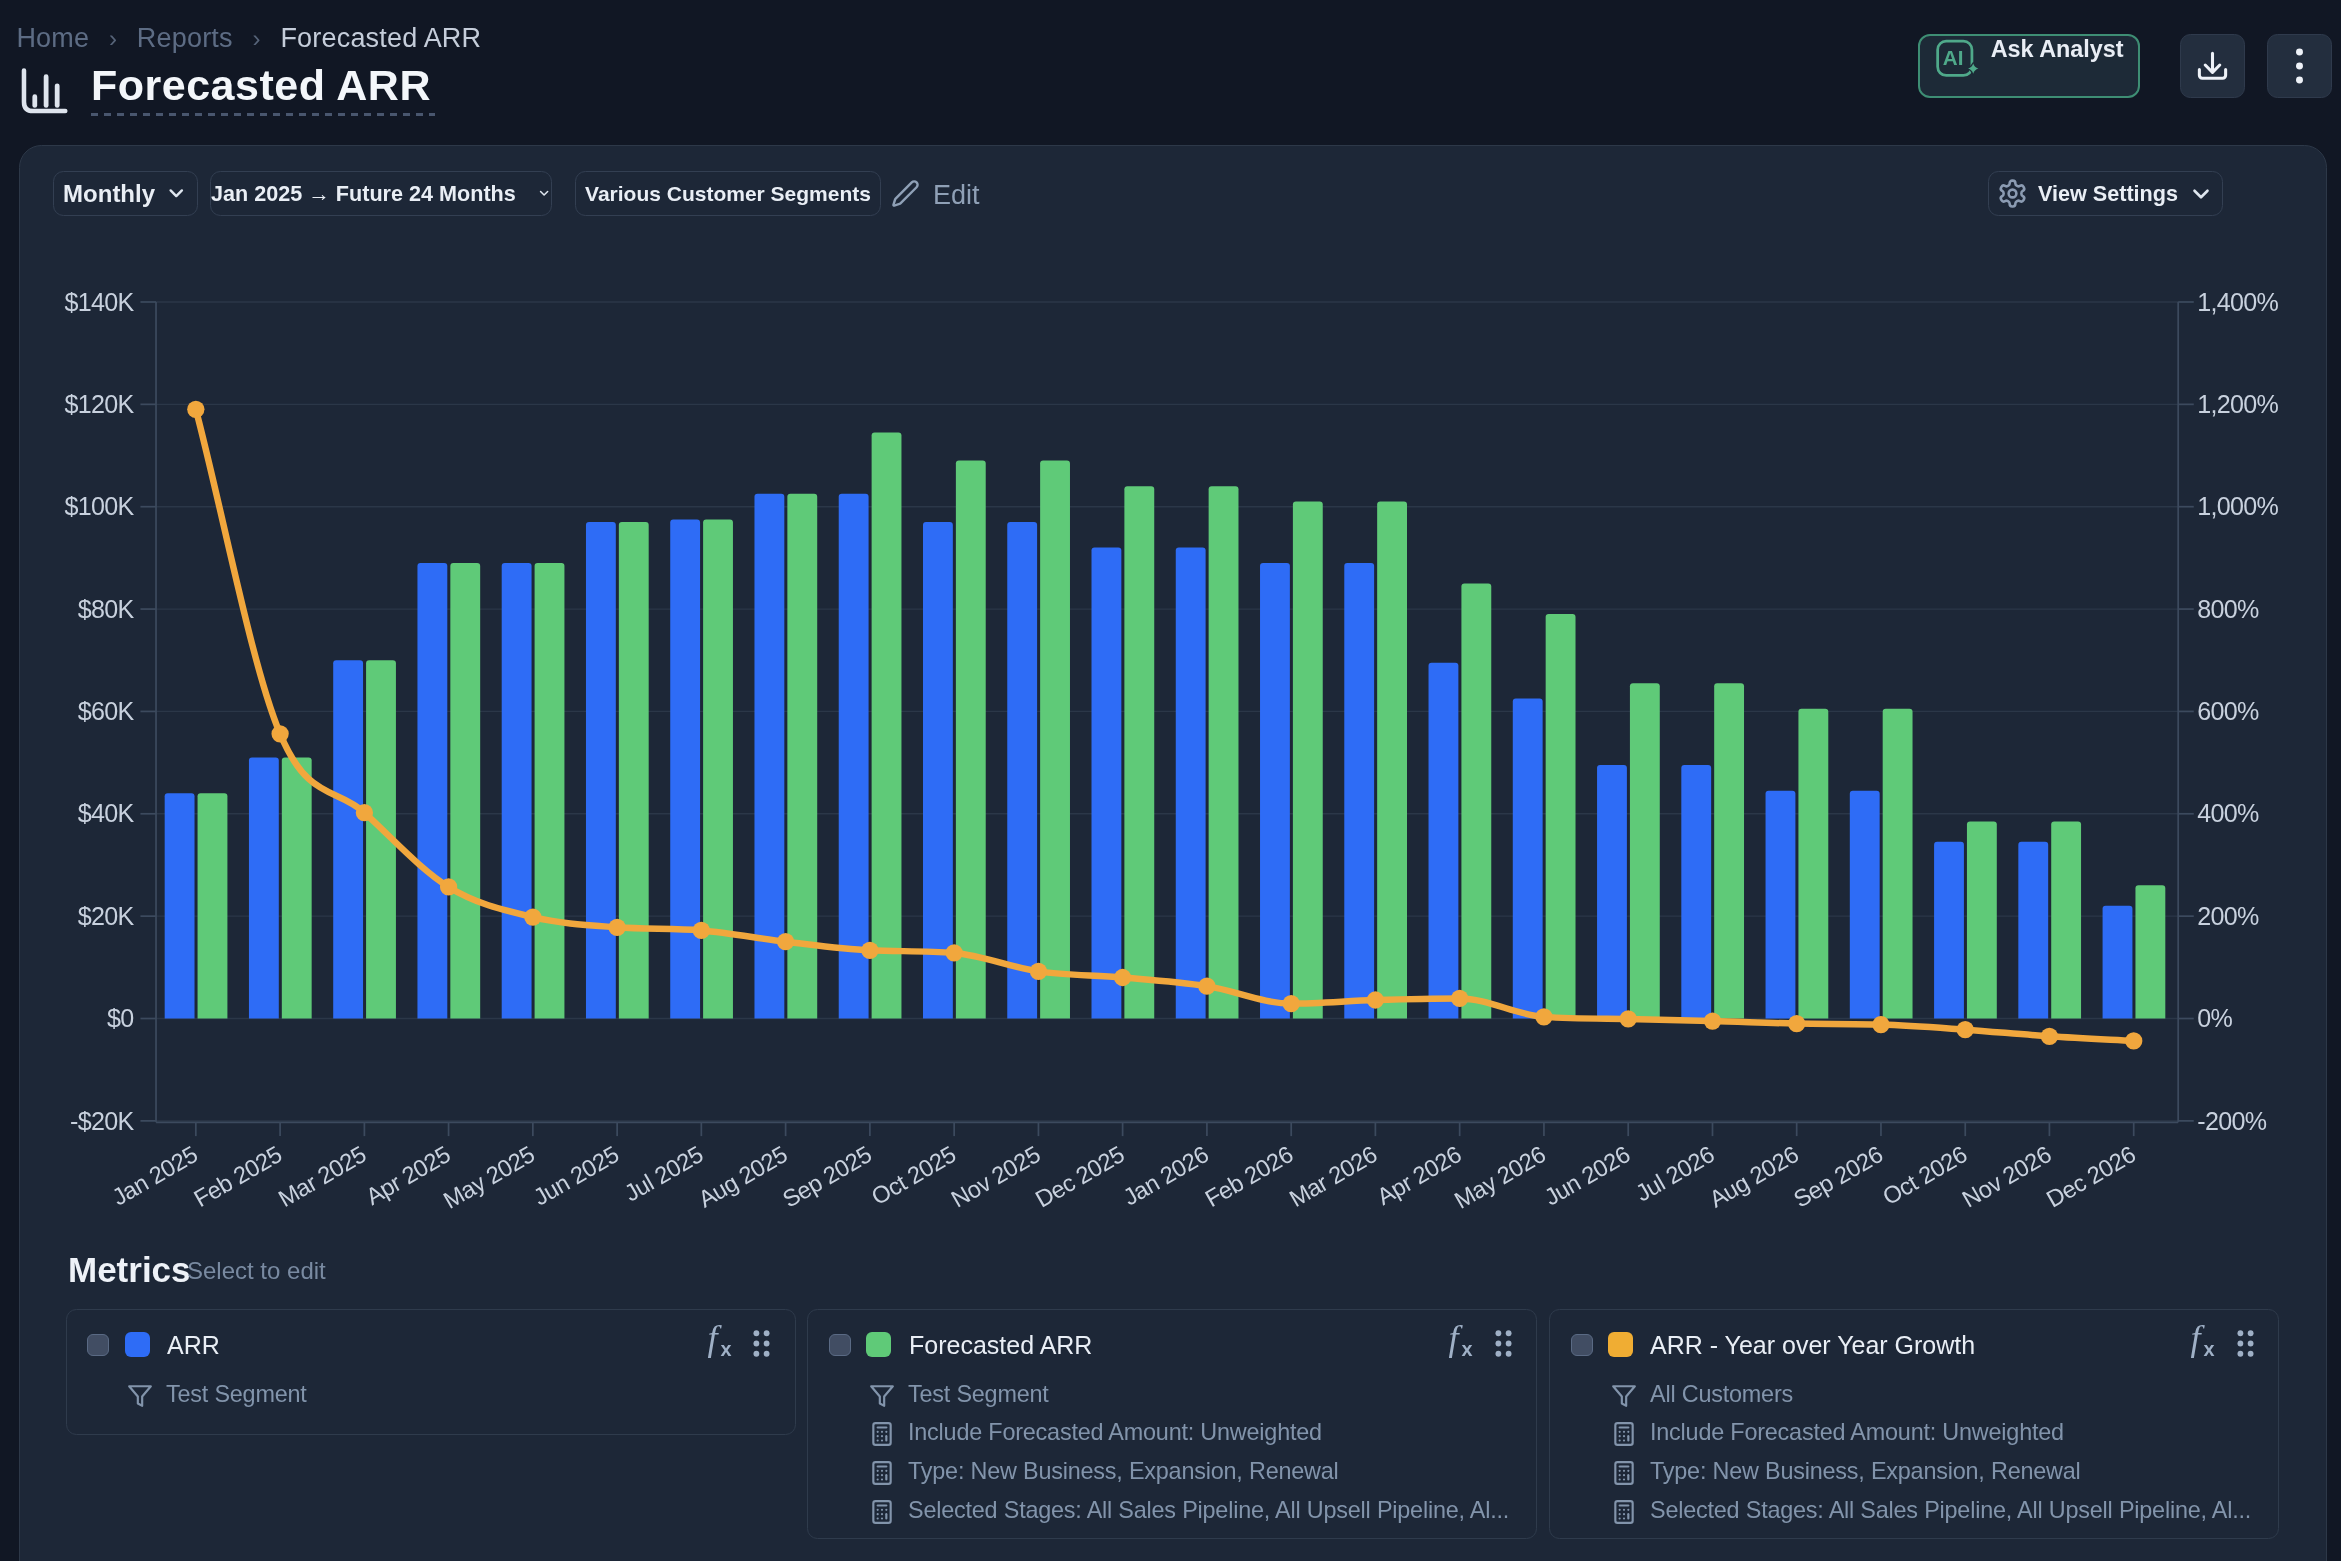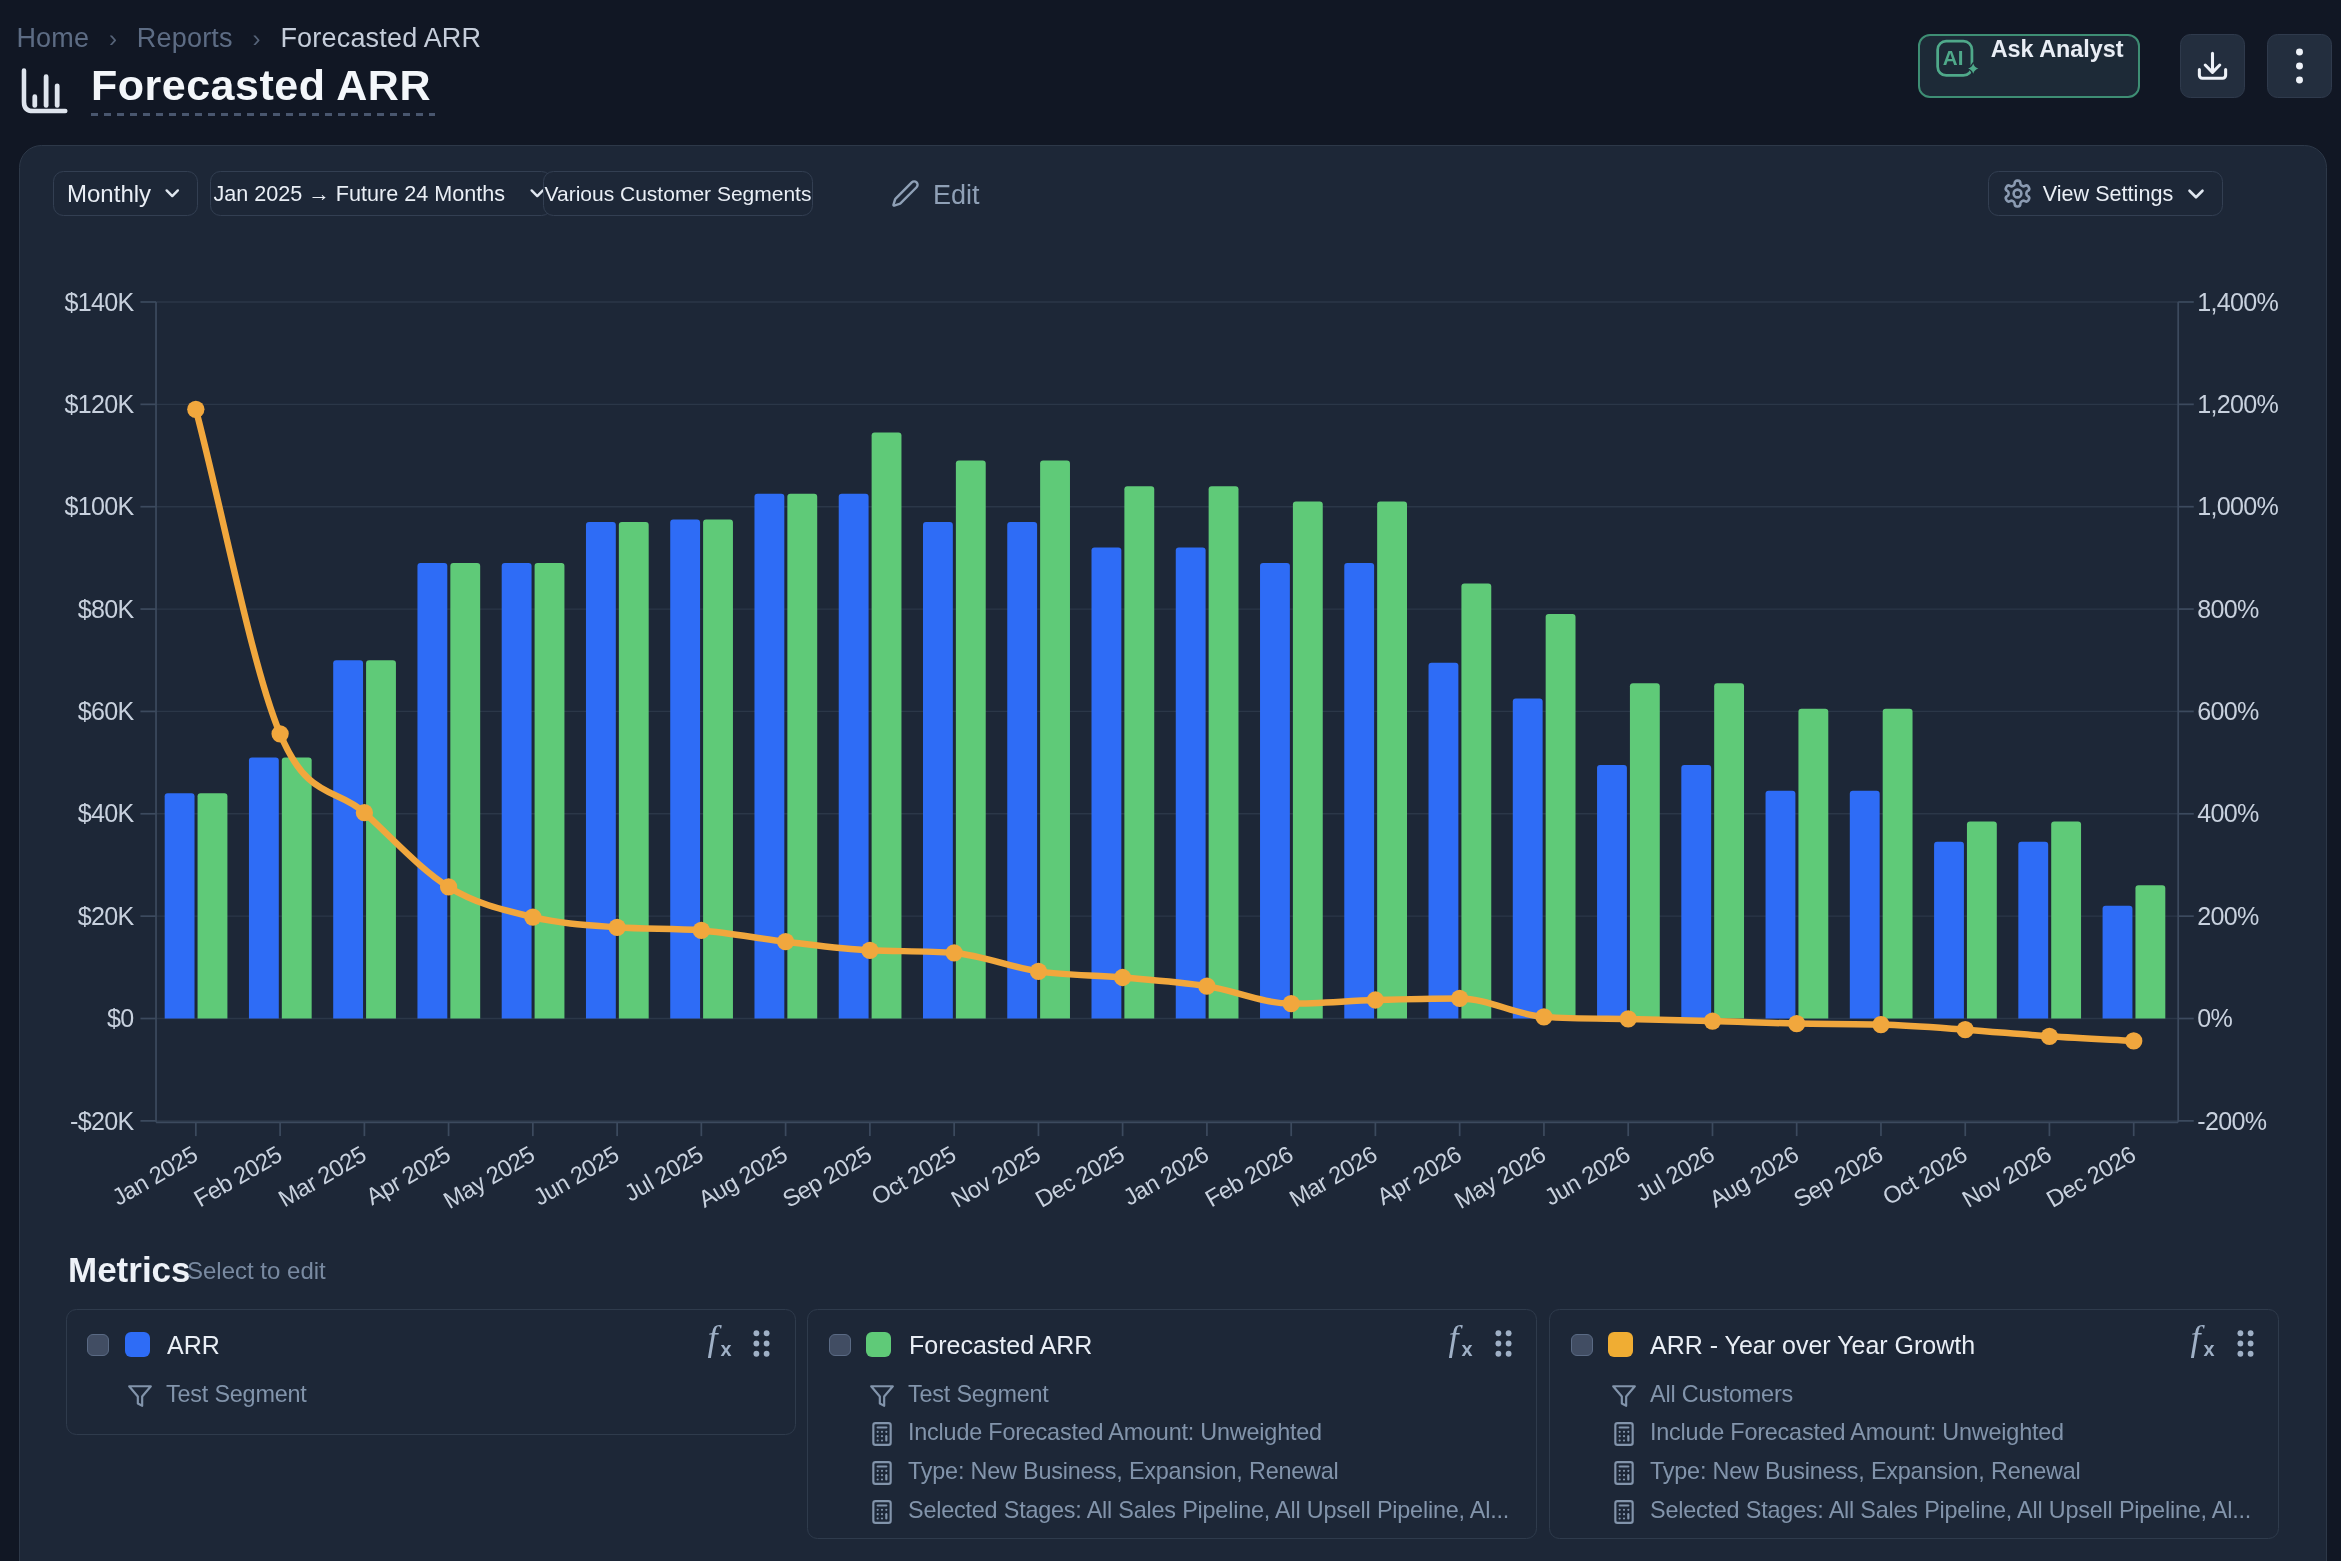--- a/index.html
+++ b/index.html
@@ -9,21 +9,21 @@
   background:#1d2737;border:1.3px solid #2d3848;border-radius:22.5px 22.5px 0 0}
 .chart{position:absolute;left:0;top:0}
 .ax{font-family:"Liberation Sans",sans-serif;font-size:29px;fill:#c8d1de;letter-spacing:-0.8px}
 .axm{font-family:"Liberation Sans",sans-serif;font-size:27.5px;fill:#c8d1de;letter-spacing:-0.6px}
 .crumb{position:absolute;top:23.4px;left:16.4px;font-size:27px;color:#5d6c84;letter-spacing:0.2px}
 .crumb b{color:#c5cdda;font-weight:400}
 .crumb span.sep{color:#566378;padding:0 12px;font-size:24px}
 .title{position:absolute;left:91px;top:61px;font-size:43px;font-weight:bold;color:#f3f6fa;letter-spacing:0.5px}
 .title-u{position:absolute;left:91px;top:113px;width:344px;height:2.6px;background:repeating-linear-gradient(90deg,#49566e 0 7px,transparent 7px 13px)}
 .btn{position:absolute;border:1.3px solid #333f52;border-radius:10.4px;background:#1d2737;
-  color:#e9eef5;font-size:23.4px;font-weight:normal;display:flex;align-items:center;justify-content:center;white-space:nowrap}
+  color:#e9eef5;font-size:23.4px;font-weight:bold;display:flex;align-items:center;justify-content:center;white-space:nowrap}
 .hbtn{position:absolute;background:#232e3e;border:1.3px solid #2f3a4c;border-radius:10.4px;
   display:flex;align-items:center;justify-content:center}
 .askbtn{position:absolute;left:1918px;top:34px;width:222px;height:64px;background:#1d2a37;
   border:2.2px solid #3e8e74;border-radius:12px;display:flex;align-items:flex-start;justify-content:center;gap:11.3px;
   color:#e9eef5;font-size:23.4px;font-weight:bold;white-space:nowrap}
 .mhead{position:absolute;left:68px;top:1250px;font-size:35px;font-weight:bold;color:#eef2f8}
 .msub{position:absolute;left:187px;top:1257px;font-size:24px;color:#798aa1}
 .card{position:absolute;background:#1d2737;border:1.3px solid #2f3b4c;border-radius:10.4px}
 .chk{position:absolute;width:21.6px;height:21.6px;border-radius:6px;background:#414d63;border:1.3px solid #5a6a84}
 .swatch{position:absolute;width:25px;height:25px;border-radius:6px}
@@ -239,21 +239,21 @@
     <svg width="22.5" height="22.5" viewBox="0 0 24 24" fill="none" stroke="#dfe6ef" stroke-width="2.6" stroke-linecap="round" stroke-linejoin="round">
       <path d="m6 9 6 6 6-6"></path>
     </svg>
   </div>
 <div class="btn" style="left:210px;top:171px;width:342px;height:45px;gap:21px;font-size:21.6px">
     <span>Jan 2025 → Future 24 Months</span>
     <svg width="22.5" height="22.5" viewBox="0 0 24 24" fill="none" stroke="#dfe6ef" stroke-width="2.6" stroke-linecap="round" stroke-linejoin="round">
       <path d="m6 9 6 6 6-6"></path>
     </svg>
   </div>
-<div class="btn" style="left:543px;top:171px;width:270px;height:45px;font-size:21px">
+<div class="btn" style="left:575px;top:171px;width:306px;height:45px;font-size:21px">
     <span>Various Customer Segments</span>
   </div>
 <svg class="abs" style="left:891px;top:179px" width="29" height="29" viewBox="0 0 24 24" fill="none" stroke="#8fa0b6" stroke-width="2" stroke-linecap="round" stroke-linejoin="round">
 <path d="M21.174 6.812a1 1 0 0 0-3.986-3.987L3.842 16.174a2 2 0 0 0-.5.83l-1.321 4.352a.5.5 0 0 0 .623.622l4.353-1.32a2 2 0 0 0 .83-.497z"></path>
   </svg>
 <div class="abs" style="left:933px;top:180px;font-size:27px;color:#8fa0b6">Edit</div>
 <div class="btn" style="left:1988px;top:171px;width:235px;height:45px;gap:9.5px;font-size:21.6px">
     <svg width="31" height="31" viewBox="0 0 24 24" fill="none" stroke="#8b9bb2" stroke-width="2" stroke-linecap="round" stroke-linejoin="round">
 <path d="M12.22 2h-.44a2 2 0 0 0-2 2v.18a2 2 0 0 1-1 1.73l-.43.25a2 2 0 0 1-2 0l-.15-.08a2 2 0 0 0-2.73.73l-.22.38a2 2 0 0 0 .73 2.73l.15.1a2 2 0 0 1 1 1.72v.51a2 2 0 0 1-1 1.74l-.15.09a2 2 0 0 0-.73 2.73l.22.38a2 2 0 0 0 2.73.73l.15-.08a2 2 0 0 1 2 0l.43.25a2 2 0 0 1 1 1.73V20a2 2 0 0 0 2 2h.44a2 2 0 0 0 2-2v-.18a2 2 0 0 1 1-1.73l.43-.25a2 2 0 0 1 2 0l.15.08a2 2 0 0 0 2.73-.73l.22-.39a2 2 0 0 0-.73-2.73l-.15-.08a2 2 0 0 1-1-1.74v-.5a2 2 0 0 1 1-1.74l.15-.09a2 2 0 0 0 .73-2.73l-.22-.38a2 2 0 0 0-2.73-.73l-.15.08a2 2 0 0 1-2 0l-.43-.25a2 2 0 0 1-1-1.73V4a2 2 0 0 0-2-2z"></path>
       <circle cx="12" cy="12" r="3"></circle>

